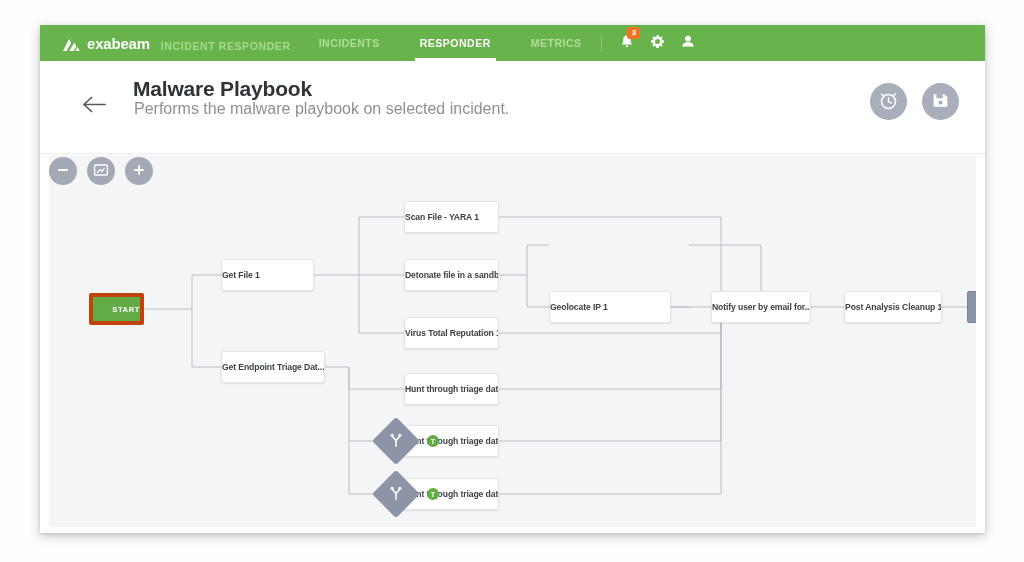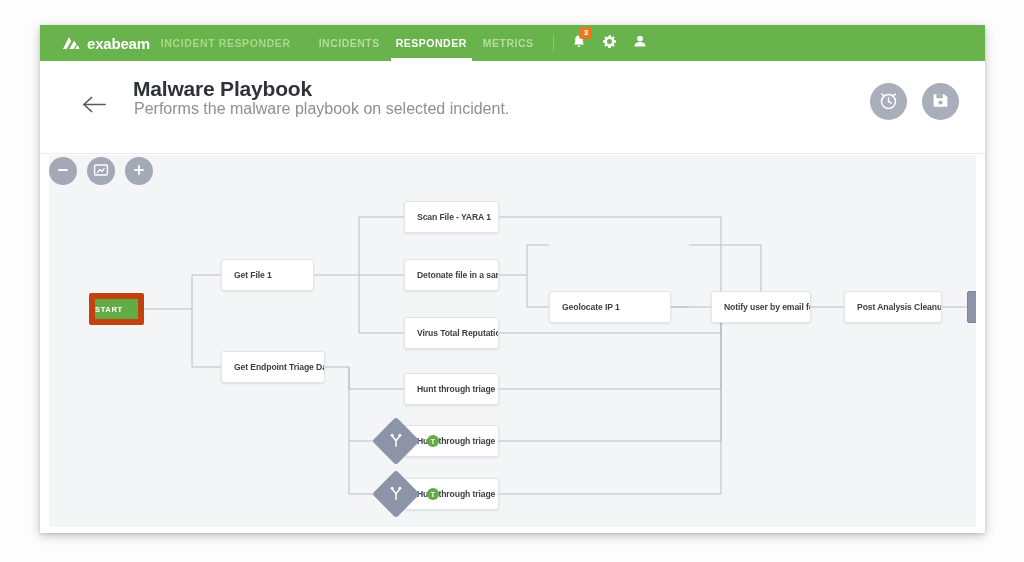--- a/index.html
+++ b/index.html
@@ -37,21 +37,21 @@
     left: 0; top: 0;
     width: 945px; height: 36px;
     background: #6cb martin;
     background: #68b34b;
     display: flex;
     align-items: center;
   }
 
   .brand {
     display: flex;
-    align-items: center;
+    align-items: flex-end;
     margin-left: 22px;
     gap: 7px;
   }
   .brand-mark {
     width: 18px; height: 14px;
     position: relative;
     display: inline-block;
   }
   .brand-mark svg { display: block; }
   .brand-name {
@@ -86,21 +86,21 @@
     width: 310px;
     padding: 0;
   }
   .search-input::placeholder { color: #ddf0d2; opacity: 1; }
 
   .navlinks {
     display: flex;
     align-items: center;
     height: 36px;
     margin-left: 28px;
-    gap: 16px;
+    gap: 40px;
   }
   .navlink {
     color: #b4dd9c;
     font-size: 10.5px;
     font-weight: bold;
     letter-spacing: 0.5px;
     height: 36px;
     display: flex;
     align-items: center;
     position: relative;
@@ -238,35 +238,35 @@
     position: absolute;
     box-sizing: border-box;
     display: flex;
     align-items: center;
   }
   .node-box {
     background: #ffffff;
     border: 1px solid #e2e4e8;
     border-radius: 3px;
     box-shadow: 0 1px 2px rgba(0,0,0,0.09);
-    padding-left: 12px;
+    padding-left: 0;
   }
   .node-label {
     font-size: 8.6px;
     color: #3a3f45;
     font-weight: bold;
     white-space: nowrap;
     overflow: hidden;
     letter-spacing: -0.1px;
   }
   .node-start {
     background: #63ab45;
-    border: 6px solid #c2410c;
+    border: 4px solid #c2410c;
     border-radius: 2px;
-    justify-content: flex-start;
+    justify-content: flex-end;
   }
   .node-start .node-label {
     color: #ffffff;
     font-size: 7.6px;
     letter-spacing: 0.6px;
   }
   .node-end {
     background: #8d94a8;
     border: 1px solid #7d849a;
     border-radius: 2px;

